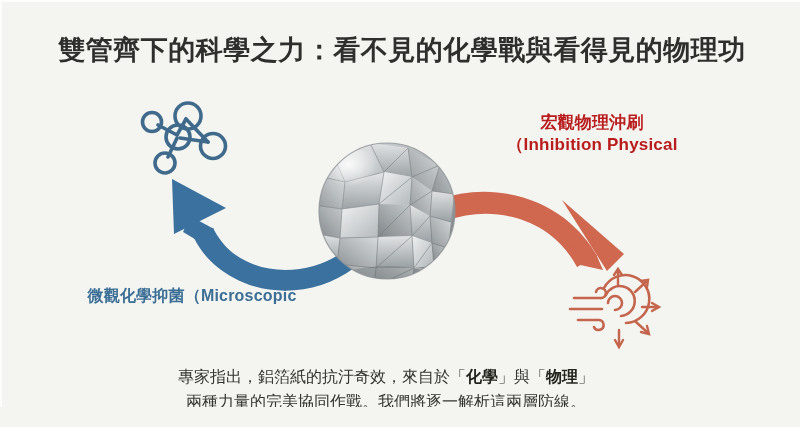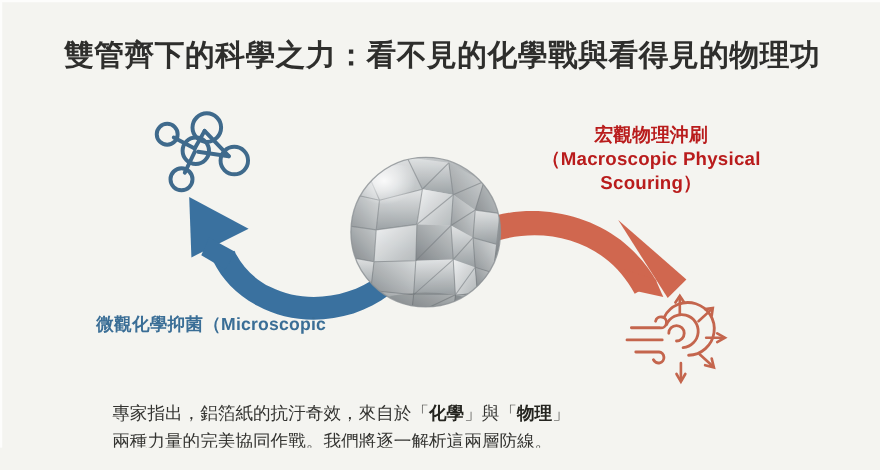--- a/index.html
+++ b/index.html
@@ -70,23 +70,24 @@
     width: 300px;
     text-align: center;
     color: #3a6e96;
     font-size: 16px;
   }
   .label .ln { display: block; white-space: nowrap; }
 
   
   .caption {
     position: absolute;
-    left: 100px;
+    left: 84px;
     top: 362px;
     width: 600px;
+    text-align: center;
     font-size: 16px;
     line-height: 25px;
     color: #333330;
   }
   .caption .ln { display: block; white-space: nowrap; }
   .caption b { font-weight: bold; color: #24241f; }
 </style>
 </head>
 <body>
 
@@ -240,22 +241,21 @@
             <path d="M 645 324 L 647 332 L 639 330"></path>
           <path d="M 617 328 L 617 344"></path>
             <path d="M 613 338 L 617 345 L 621 338"></path>
         </g>
       </g>
     </svg>
   </div>
 
   <div class="label label-right">
     <span class="ln">宏觀物理沖刷</span>
-    <span class="ln">（Macroscopic Physical</span>
-    <span class="ln">Scouring）</span>
+    <span class="ln">（Inhibition Physical</span>
   </div>
 
   <div class="label label-left">
     <span class="ln">微觀化學抑菌（Microscopic</span>
   </div>
 
   <div class="caption">
     <span class="ln"><span>專家指出，鋁箔紙的抗汙奇效，來自於「</span><b>化學</b><span>」與「</span><b>物理</b><span>」</span></span>
     <span class="ln">兩種力量的完美協同作戰。我們將逐一解析這兩層防線。</span>
   </div>

